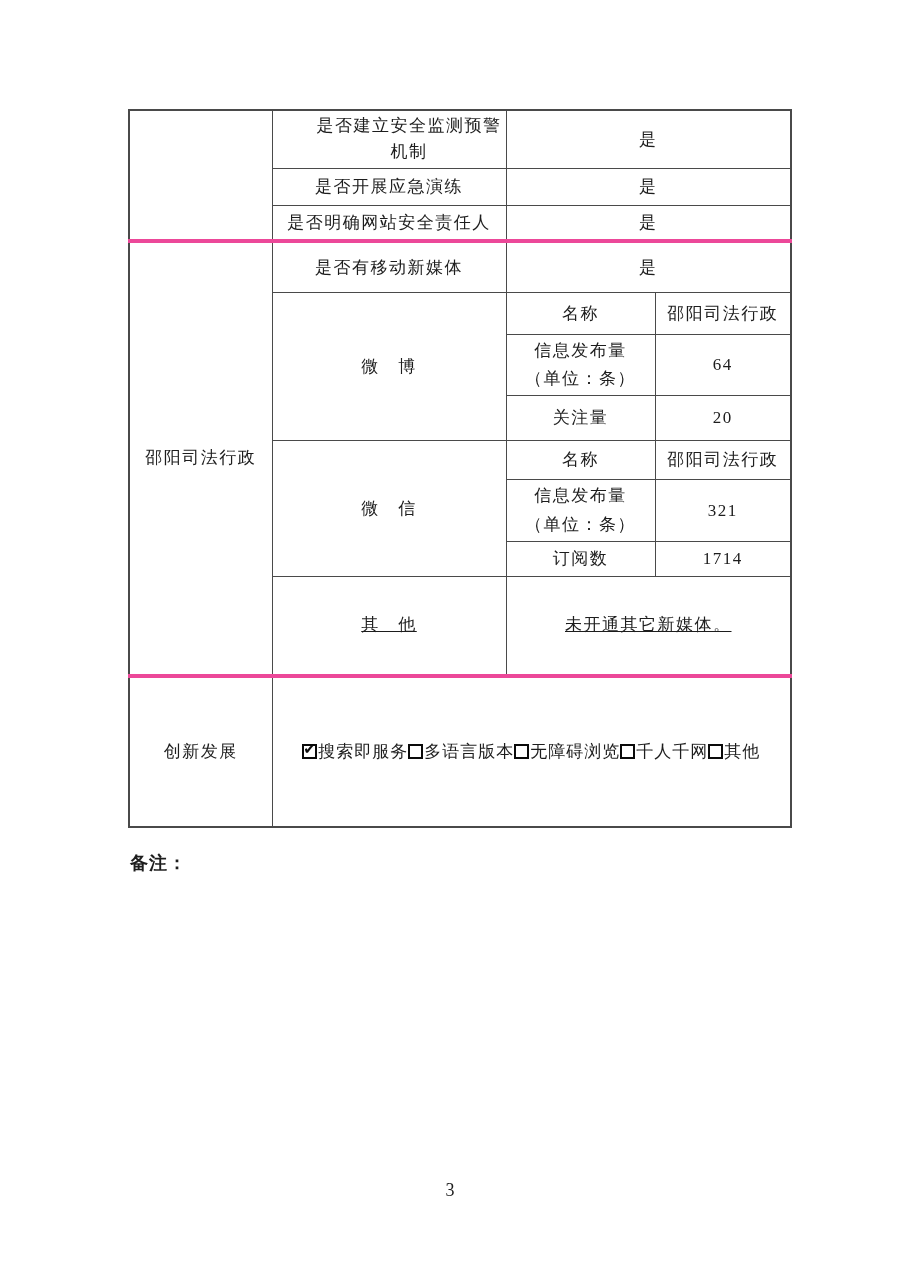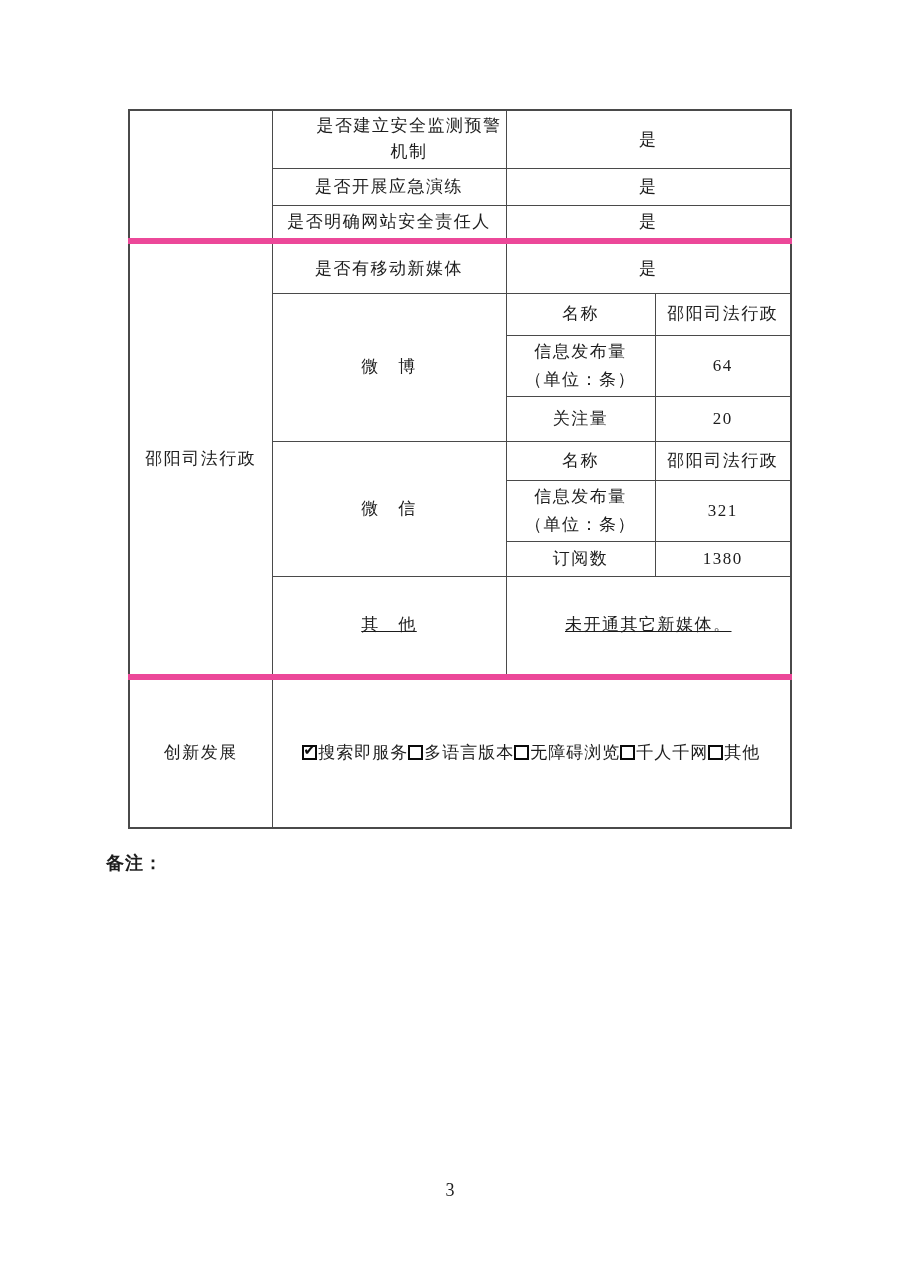--- a/index.html
+++ b/index.html
@@ -32,21 +32,21 @@
   tr.h52  { height: 52px; }
   tr.h37  { height: 37px; }
   tr.h35  { height: 35px; }
   tr.h42  { height: 42px; }
   tr.h57  { height: 57px; }
   tr.h45  { height: 45px; }
   tr.h39  { height: 39px; }
   tr.h58  { height: 58px; }
   tr.h100 { height: 100px; text-decoration: underline; }
   tr.h152 { height: 151px; }
-  tr.section-start td { border-top: 6px solid #ec4899; margin-left: 48px; }
+  tr.section-start td { border-top: 4px solid #ec4899; margin-left: 48px; }
   .wrap-narrow { display: inline-block; max-width: 198px; line-height: 1.55; margin-left: 40px; }
   .innovation-cell { padding-bottom: 26px; }
   .cb-line { white-space: nowrap; letter-spacing: 1px; }
   .cb-box {
     display: inline-block;
     width: 15px; height: 15px;
     border: 2px solid #0a0a0a;
     background: #ffffff;
     vertical-align: -2px;
     margin-right: 1px;
@@ -57,21 +57,21 @@
     position: absolute;
     left: -1px; top: -4px;
     font-size: 15px;
     font-weight: bold;
     color: #0a0a0a;
     letter-spacing: 0;
     font-family: "DejaVu Sans", sans-serif;
   }
   .notes {
     position: absolute;
-    left: 106px; top: 851px;
+    left: 130px; top: 851px;
     font-size: 18px;
     font-weight: bold;
     letter-spacing: 1px;
   }
   .page-number {
     position: absolute;
     left: 0; top: 1180px;
     width: 900px;
     text-align: center;
     font-size: 18px;
@@ -126,21 +126,21 @@
       <td>名称</td>
       <td>邵阳司法行政</td>
     </tr>
     <tr class="h58">
       <td style="white-space: pre-line;">信息发布量
 （单位：条）</td>
       <td>321</td>
     </tr>
     <tr class="h35">
       <td>订阅数</td>
-      <td>1380</td>
+      <td>1714</td>
     </tr>
     <tr class="h100">
       <td>其　他</td>
       <td colspan="2">未开通其它新媒体。</td>
     </tr>
 
     <tr class="h152 section-start">
       <td>创新发展</td>
       <td colspan="3" class="innovation-cell">
         <span class="cb-line"><span class="cb-box"><span class="cb-mark">✔</span></span><span>搜索即服务</span><span class="cb-box"><span class="cb-mark"></span></span><span>多语言版本</span><span class="cb-box"><span class="cb-mark"></span></span><span>无障碍浏览</span><span class="cb-box"><span class="cb-mark"></span></span><span>千人千网</span><span class="cb-box"><span class="cb-mark"></span></span><span>其他</span></span>

